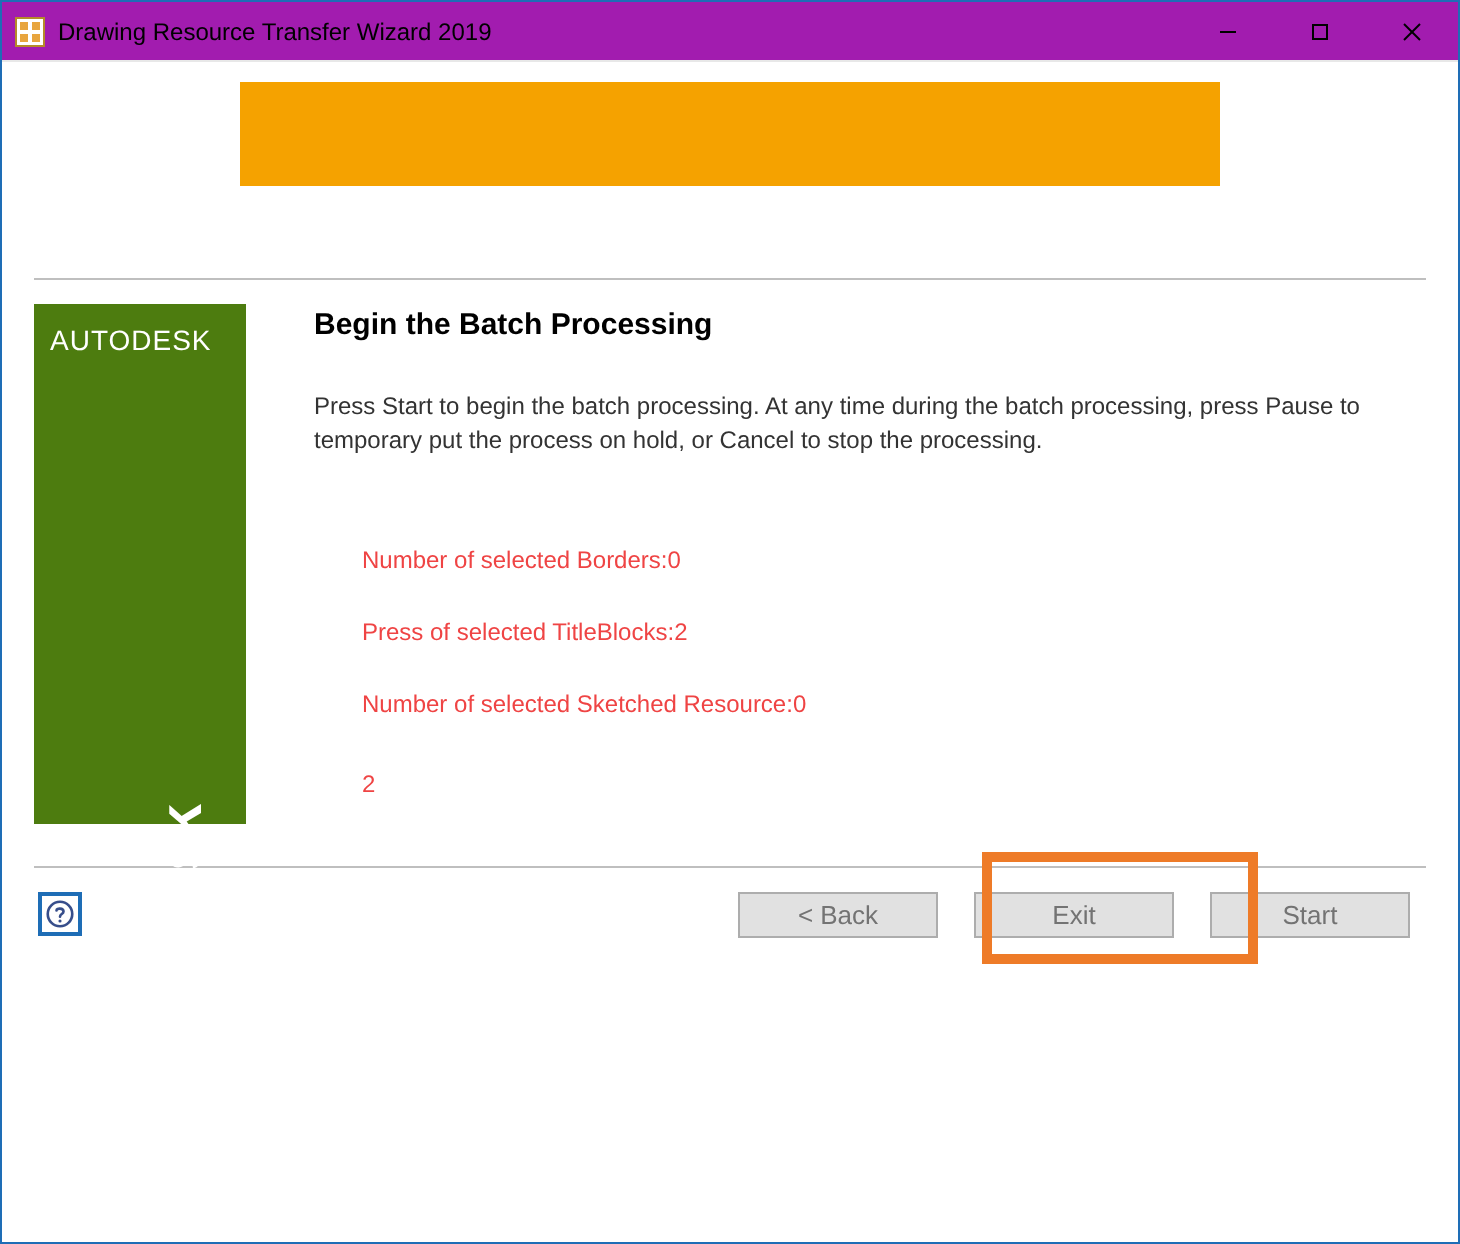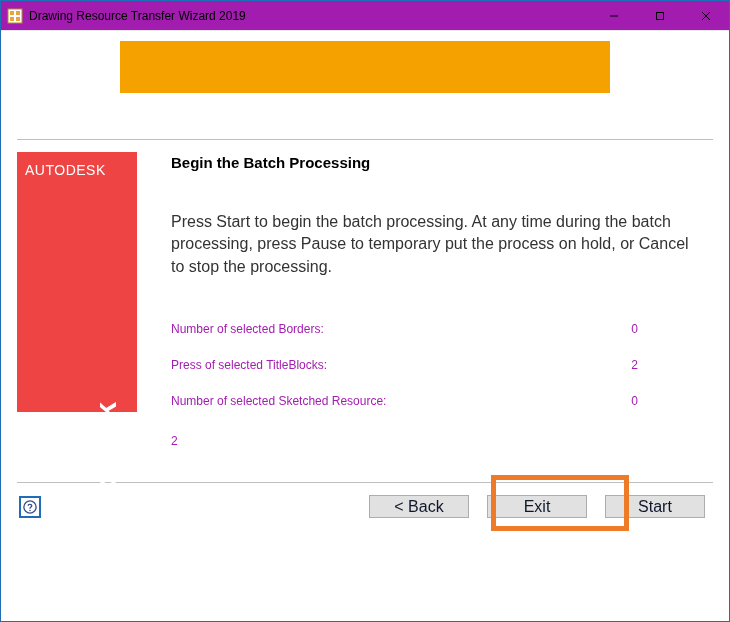--- a/index.html
+++ b/index.html
@@ -56,23 +56,23 @@
       height: 1px;
       background: #bfbfbf;
       margin: 40px 16px 0 16px;
     }
     .content {
       display: flex;
       padding: 12px 16px 0 16px;
       gap: 34px;
     }
     .brand {
-      width: 120px;
+      width: 106px;
       height: 260px;
-      background: #ef4444;
+      background: #4d7c0f;
       color: #fff;
       position: relative;
       padding: 10px 8px;
     }
     .brand-top {
       font-size: 14px;
       letter-spacing: 0.5px;
       line-height: 1.2;
       font-weight: 500;
     }
@@ -95,34 +95,34 @@
     }
     .main {
       flex: 1;
       padding-right: 20px;
     }
     .heading {
       font-size: 15px;
       font-weight: 700;
       color: #000;
       padding-top: 2px;
-      margin-bottom: 40px;
+      margin-bottom: 24px;
     }
     .desc {
-      font-size: 16px;
+      font-size: 12px;
       color: #333;
       line-height: 1.4;
       margin-bottom: 44px;
     }
     .row {
       display: flex;
-      justify-content: space-between;
       font-size: 12px;
-      color: #a21caf;
+      color: #ef4444;
       margin-bottom: 22px;
+      margin-left: 24px;
     }
     .row .val {
       padding-right: 55px;
     }
     .gap-row { margin-top: 26px; }
     .bottom-sep {
       height: 1px;
       background: #bfbfbf;
       margin: 12px 16px 0 16px;
     }
@@ -144,22 +144,22 @@
     .btns {
       margin-left: auto;
       display: flex;
       gap: 18px;
     }
     .wiz-btn {
       width: 100px;
       height: 23px;
       background: #e1e1e1;
       border: 1px solid #adadad;
-      font-size: 16px;
-      color: #0f172a;
+      font-size: 13px;
+      color: #737373;
       display: flex;
       align-items: center;
       justify-content: center;
       cursor: default;
     }
     .highlight {
       position: absolute;
       border: 5px solid #ee7b28;
       pointer-events: none;
     }

